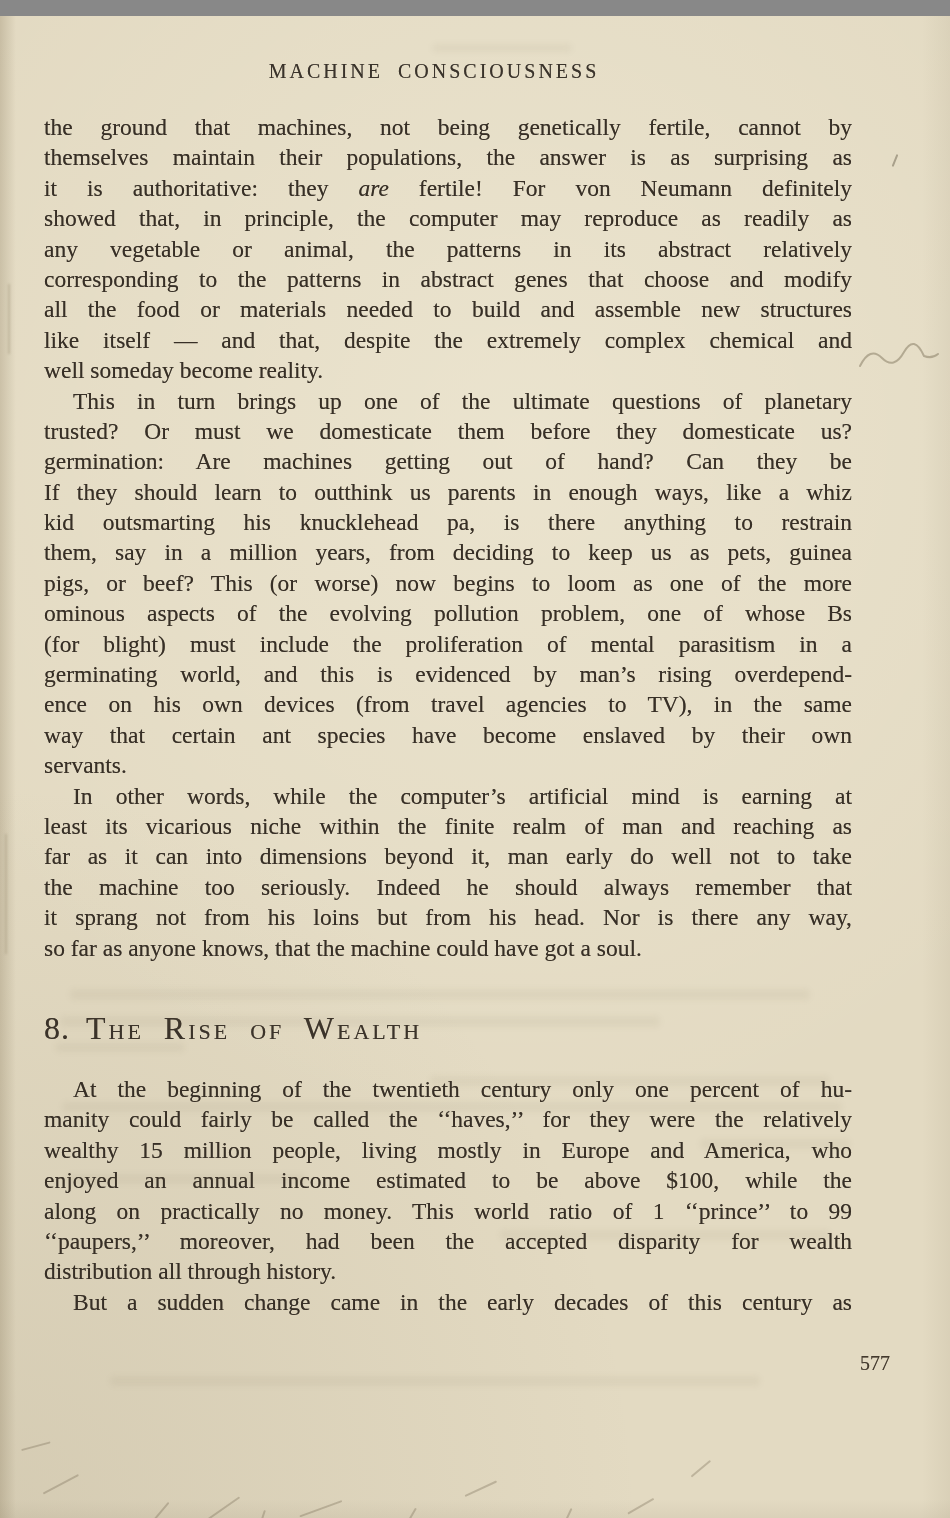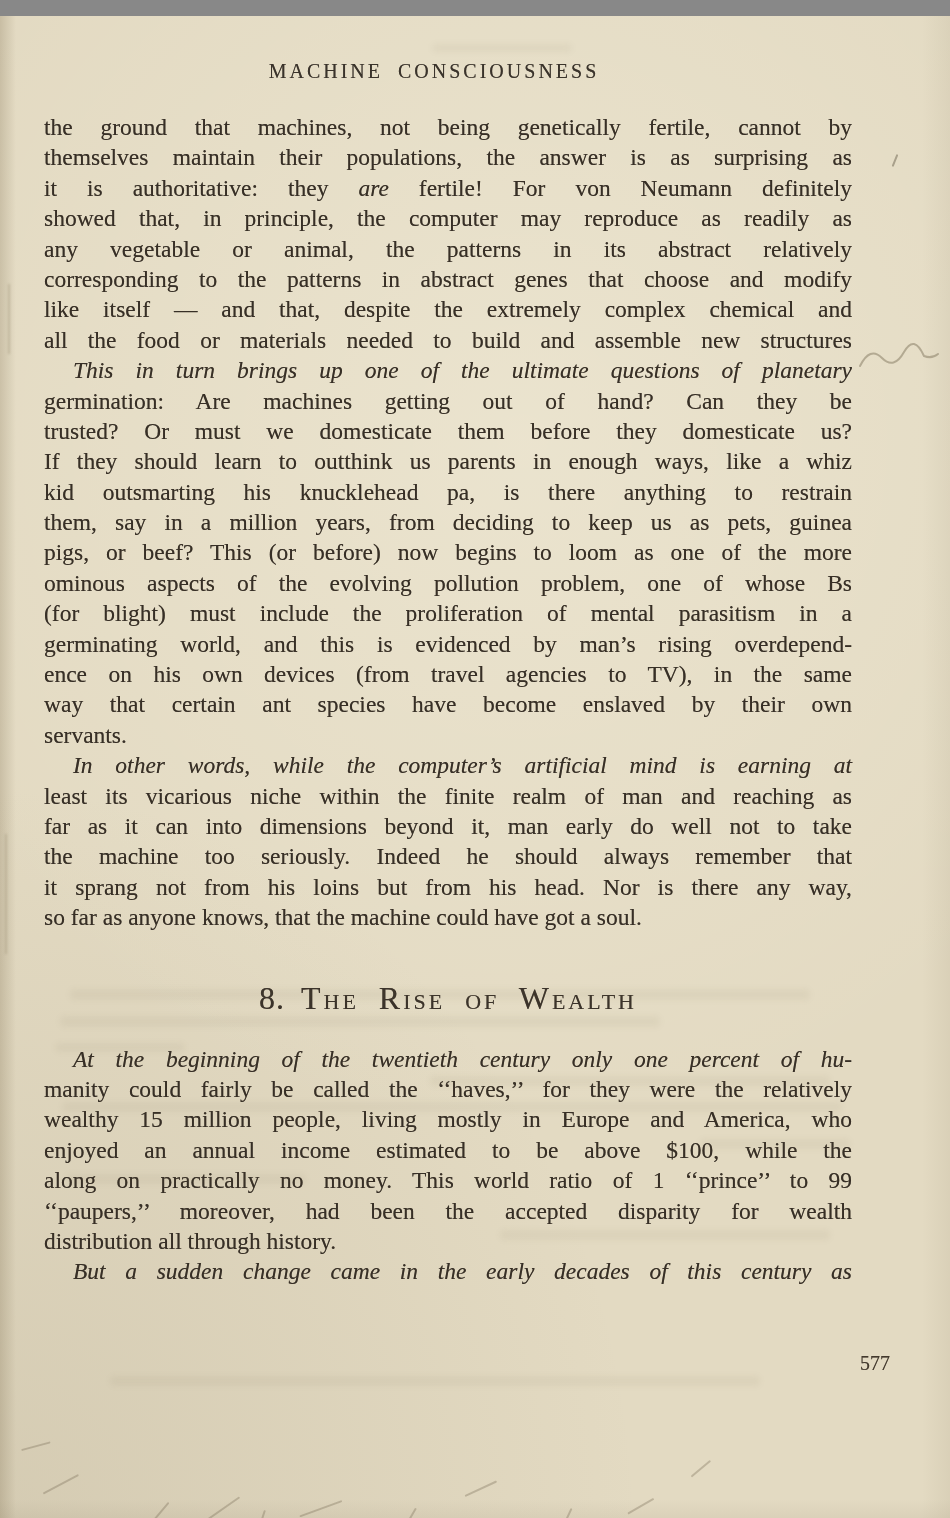--- a/index.html
+++ b/index.html
@@ -31,24 +31,24 @@
     position:absolute;left:44px;top:96px;width:808px;
     font-size:23.5px;line-height:30.4px;
     text-shadow:0 0 .5px rgba(55,47,38,.55);
   }
   .para{margin:0;}
   .tline{
     text-align:justify;text-align-last:justify;
     height:30.4px;overflow:visible;position:relative;
   }
   .tline.lastline{text-align-last:left;}
-  .tline.indent{text-indent:29px;font-style:italic;}
+  .tline.indent{text-indent:29px;}
   .heading{
     margin-top:47px;margin-bottom:28px;
-    text-align:center;font-variant:small-caps;
+    text-align:left;font-variant:small-caps;
     font-size:32px;line-height:36px;letter-spacing:3px;word-spacing:9px;
     color:#3b332a;text-shadow:0 0 .5px rgba(59,51,42,.5);
   }
   .heading .hnum{margin-right:16px;letter-spacing:1px;}
   .folio{
     position:absolute;left:860px;top:1332px;
     font-size:20px;line-height:30.4px;color:#43392d;
     text-shadow:0 0 .5px rgba(67,57,45,.5);
   }
   .ghost{
@@ -78,31 +78,32 @@
 
   <div class="text-column">
 
   <div class="para">
         <div class="tline"><span>the ground that machines, not being genetically fertile, cannot by</span></div>
         <div class="tline"><span>themselves maintain their populations, the answer is as surprising as</span></div>
         <div class="tline"><span>it is authoritative: they </span><i>are</i><span> fertile!  For von Neumann definitely</span></div>
         <div class="tline"><span>showed that, in principle, the computer may reproduce as readily as</span></div>
         <div class="tline"><span>any vegetable or animal, the patterns in its abstract relatively</span></div>
         <div class="tline"><span>corresponding to the patterns in abstract genes that choose and modify</span></div>
+        <div class="tline"><span>all the food or materials needed to build and assemble new structures</span></div>
         <div class="tline"><span>like itself — and that, despite the extremely complex chemical and</span></div>
-        <div class="tline"><span>all the food or materials needed to build and assemble new structures</span></div>
+        <div class="tline lastline"><span>well someday become reality.</span></div>
       </div>
       <div class="para">
         <div class="tline indent"><span>This in turn brings up one of the ultimate questions of planetary</span></div>
+        <div class="tline"><span>trusted?  Or must we domesticate them before they domesticate us?</span></div>
         <div class="tline"><span>germination:  Are machines getting out of hand?  Can they be</span></div>
-        <div class="tline"><span>trusted?  Or must we domesticate them before they domesticate us?</span></div>
         <div class="tline"><span>If they should learn to outthink us parents in enough ways, like a whiz</span></div>
         <div class="tline"><span>kid outsmarting his knucklehead pa, is there anything to restrain</span></div>
         <div class="tline"><span>them, say in a million years, from deciding to keep us as pets, guinea</span></div>
-        <div class="tline"><span>pigs, or beef?  This (or before) now begins to loom as one of the more</span></div>
+        <div class="tline"><span>pigs, or beef?  This (or worse) now begins to loom as one of the more</span></div>
         <div class="tline"><span>ominous aspects of the evolving pollution problem, one of whose Bs</span></div>
         <div class="tline"><span>(for blight) must include the proliferation of mental parasitism in a</span></div>
         <div class="tline"><span>germinating world, and this is evidenced by man’s rising overdepend-</span></div>
         <div class="tline"><span>ence on his own devices (from travel agencies to TV), in the same</span></div>
         <div class="tline"><span>way that certain ant species have become enslaved by their own</span></div>
         <div class="tline lastline"><span>servants.</span></div>
       </div>
       <div class="para">
         <div class="tline indent"><span>In other words, while the computer’s artificial mind is earning at</span></div>
         <div class="tline"><span>least its vicarious niche within the finite realm of man and reaching as</span></div>

